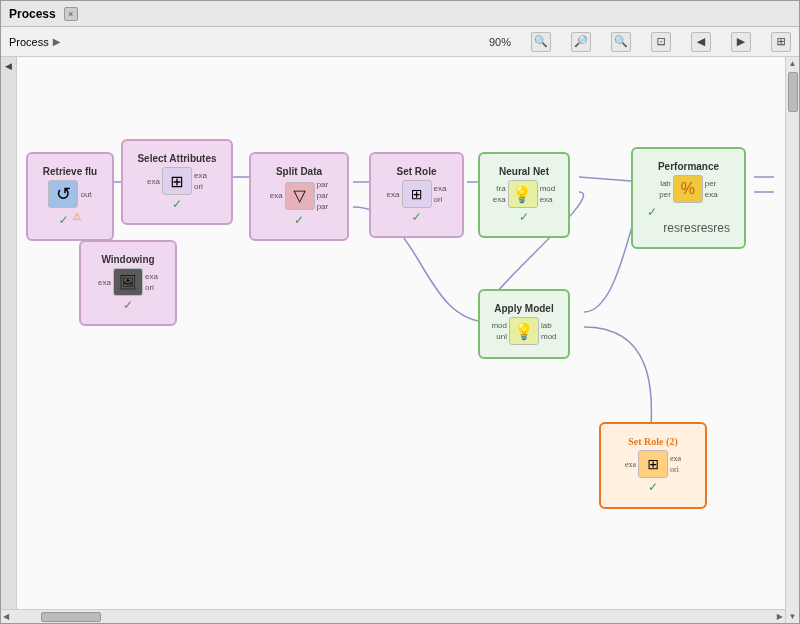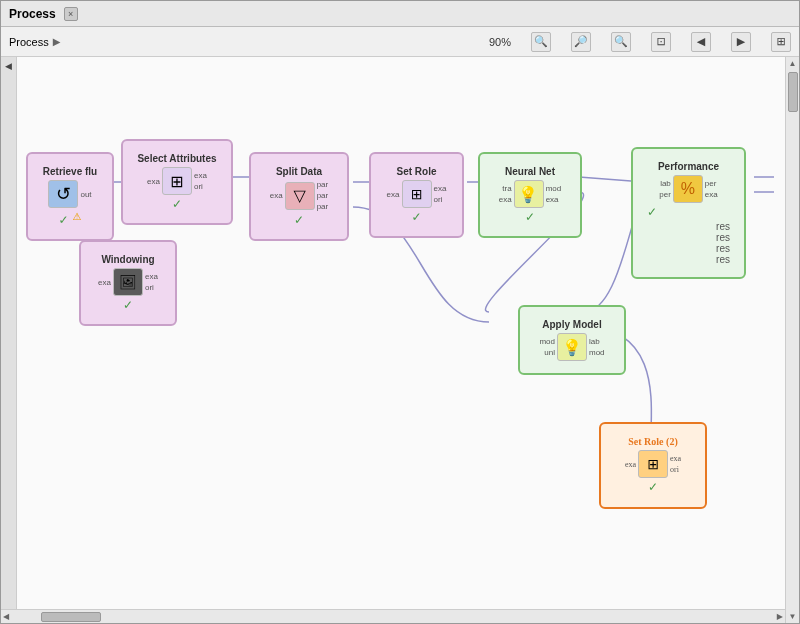--- a/index.html
+++ b/index.html
@@ -293,21 +293,21 @@
         </div>
         <div class="node-icon" style="background:#e0d0f0; font-size:14px;">⊞</div>
         <div class="node-ports-right">
           <span class="port-label">exa</span>
           <span class="port-label">ori</span>
         </div>
       </div>
       <span class="checkmark">✓</span>
     </div>
 
-    <div class="node green-border" style="left:477px; top:95px; width:104px; min-height:60px;">
+    <div class="node green-border" style="left:477px; top:95px; width:92px; min-height:60px;">
       <div class="node-title">Neural Net</div>
       <div class="node-body">
         <div class="node-ports-left">
           <span class="port-label">tra</span>
           <span class="port-label">exa</span>
         </div>
         <div class="node-icon" style="background:#e8f0a0; font-size:16px;">💡</div>
         <div class="node-ports-right">
           <span class="port-label">mod</span>
           <span class="port-label">exa</span>
@@ -324,21 +324,21 @@
           <span class="port-label">per</span>
         </div>
         <div class="node-icon" style="background:#f0c840; font-size:16px; color:#c06000;">%</div>
         <div class="node-ports-right">
           <span class="port-label">per</span>
           <span class="port-label">exa</span>
         </div>
       </div>
       <div style="display:flex; justify-content:space-between; width:100%; padding:0 2px;">
         <span class="checkmark">✓</span>
-        <div style="display:flex; flex-direction:column; align-items:flex-end; font-size:10px; color:#555;margin-top:18px;">
+        <div style="display:flex; flex-direction:row; align-items:flex-end; font-size:12px; color:#555;margin-top:18px;">
           <span>res</span>
           <span>res</span>
           <span>res</span>
           <span>res</span>
         </div>
       </div>
     </div>
 
     <div class="node purple-border" style="left:78px; top:183px; width:98px; min-height:60px;">
       <div class="node-title">Windowing</div>
@@ -348,21 +348,21 @@
         </div>
         <div class="node-icon dark-bg" style="font-size:14px;">🖼</div>
         <div class="node-ports-right">
           <span class="port-label">exa</span>
           <span class="port-label">ori</span>
         </div>
       </div>
       <span class="checkmark">✓</span>
     </div>
 
-    <div class="node green-border" style="left:477px; top:248px; width:108px; min-height:62px;margin-left:40px;">
+    <div class="node green-border" style="left:477px; top:232px; width:92px; min-height:62px;">
       <div class="node-title">Apply Model</div>
       <div class="node-body">
         <div class="node-ports-left">
           <span class="port-label">mod</span>
           <span class="port-label">unl</span>
         </div>
         <div class="node-icon" style="background:#e8f0a0; font-size:16px;">💡</div>
         <div class="node-ports-right">
           <span class="port-label">lab</span>
           <span class="port-label">mod</span>

